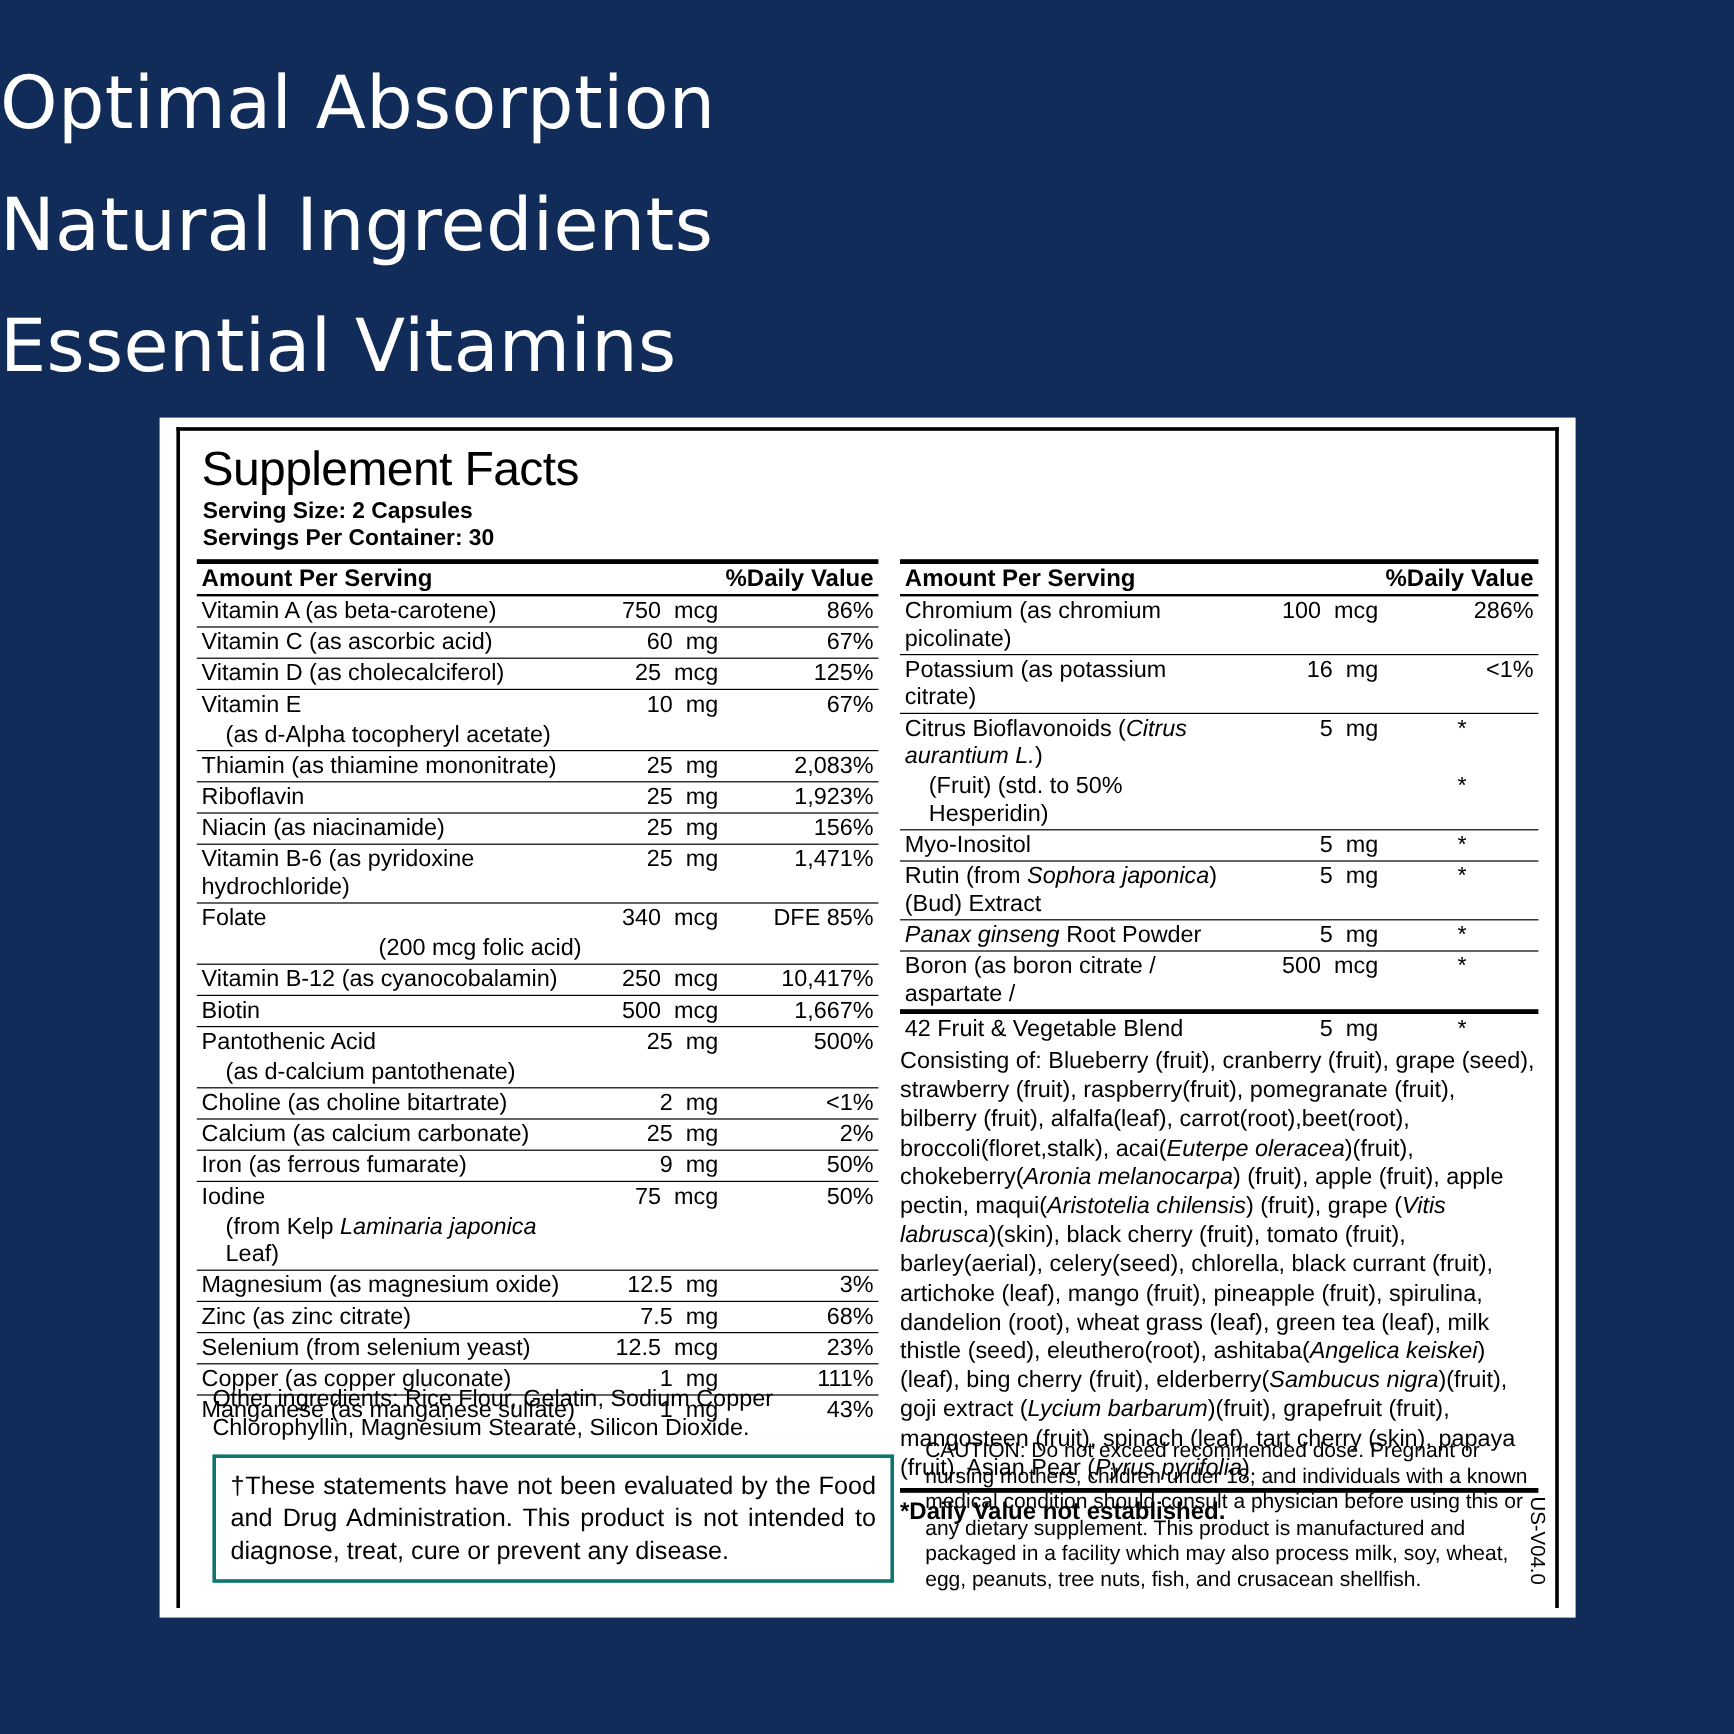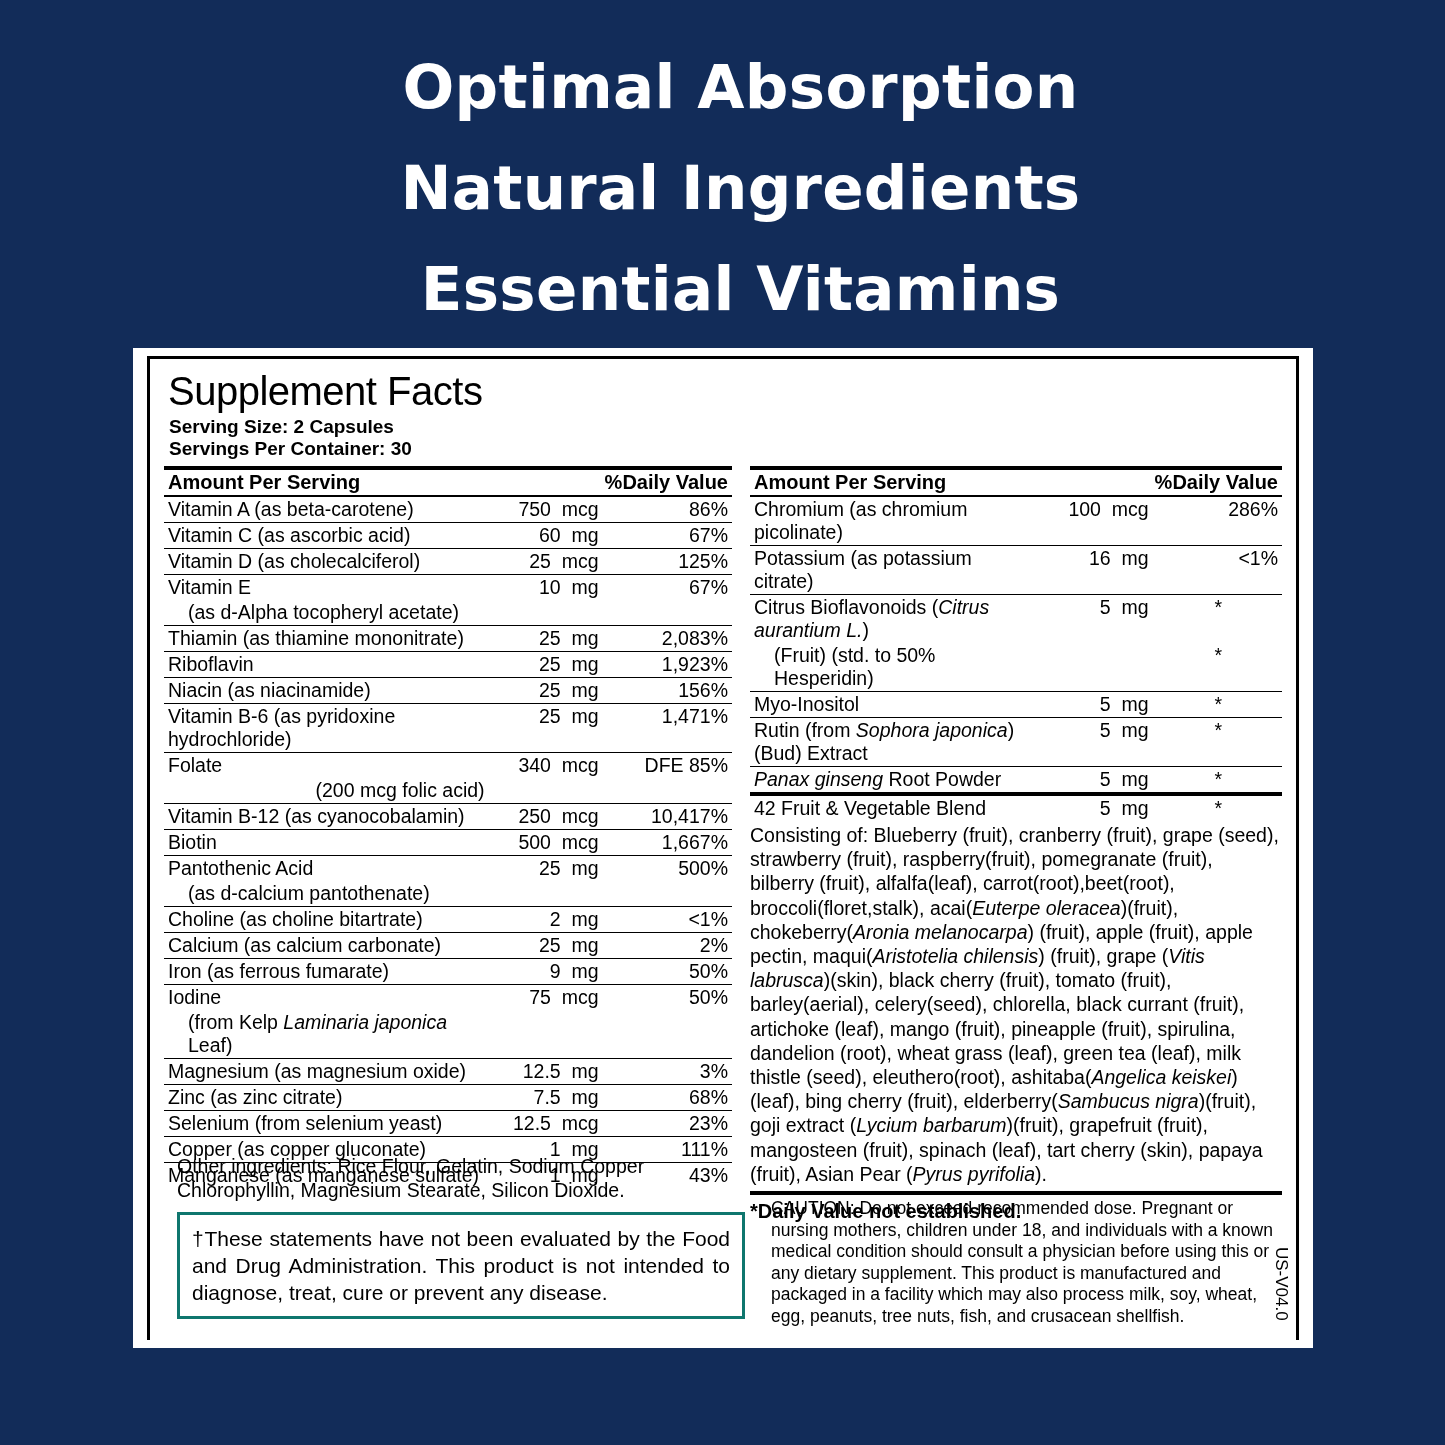--- a/index.html
+++ b/index.html
@@ -4,25 +4,23 @@
 <style>
   * { box-sizing: border-box; }
   html, body { margin:0; padding:0; }
   body {
     width:1445px; height:1445px;
     background:#122c59;
     font-family:"DejaVu Sans", sans-serif;
     overflow:hidden;
   }
   .headline {
-    text-align:center;
     color:#ffffff;
-    font-weight:bold;
+    font-weight:normal;
     letter-spacing:0.3px;
-    margin-left:36px;
   }
   .headline .line { font-size:61px; line-height:101px; }
   .headline .line.l1 { padding-top:36px; }
 
   .panel {
     position:absolute;
     left:133px; top:348px;
     width:1180px; height:1000px;
     background:#ffffff;
     padding:0;
@@ -292,20 +290,25 @@
                 <tr class="rule-thin">
                   <td class="nm">Rutin (from <i>Sophora japonica</i>) (Bud) Extract</td>
                   <td class="amt">5&nbsp;&nbsp;<span style="font-weight:normal">mg</span></td>
                   <td class="star">*</td>
                 </tr>
                 <tr class="rule-thin">
                   <td class="nm"><i>Panax ginseng</i> Root Powder</td>
                   <td class="amt">5&nbsp;&nbsp;<span style="font-weight:normal">mg</span></td>
                   <td class="star">*</td>
                 </tr>
+                <tr class="rule-thin">
+                  <td class="nm">Boron (as boron citrate / aspartate /</td>
+                  <td class="amt">500&nbsp;&nbsp;<span style="font-weight:normal">mcg</span></td>
+                  <td class="star">*</td>
+                </tr>
                 <tr class="rule-thick blend-title">
                   <td class="nm" style="font-weight:normal">42 Fruit &amp; Vegetable Blend</td>
                   <td class="amt">5&nbsp;&nbsp;mg</td>
                   <td class="star">*</td>
                 </tr>
               </tbody>
           </table>
           <div class="blend-body" id="blend-body">Consisting of: Blueberry (fruit), cranberry (fruit), grape (seed), strawberry (fruit), raspberry(fruit), pomegranate (fruit), bilberry (fruit), alfalfa(leaf), carrot(root),beet(root), broccoli(floret,stalk), acai(<i>Euterpe oleracea</i>)(fruit), chokeberry(<i>Aronia melanocarpa</i>) (fruit), apple (fruit), apple pectin, maqui(<i>Aristotelia chilensis</i>) (fruit), grape (<i>Vitis labrusca</i>)(skin), black cherry (fruit), tomato (fruit), barley(aerial), celery(seed), chlorella, black currant (fruit), artichoke (leaf), mango (fruit), pineapple (fruit), spirulina, dandelion (root), wheat grass (leaf), green tea (leaf), milk thistle (seed), eleuthero(root), ashitaba(<i>Angelica keiskei</i>)(leaf), bing cherry (fruit), elderberry(<i>Sambucus nigra</i>)(fruit), goji extract (<i>Lycium barbarum</i>)(fruit), grapefruit (fruit), mangosteen (fruit), spinach (leaf), tart cherry (skin), papaya (fruit), Asian Pear (<i>Pyrus pyrifolia</i>).</div>
           <div style="border-top:4px solid #000; margin-top:5px;"></div>
           <div class="dv-note">*Daily Value not established.</div>

